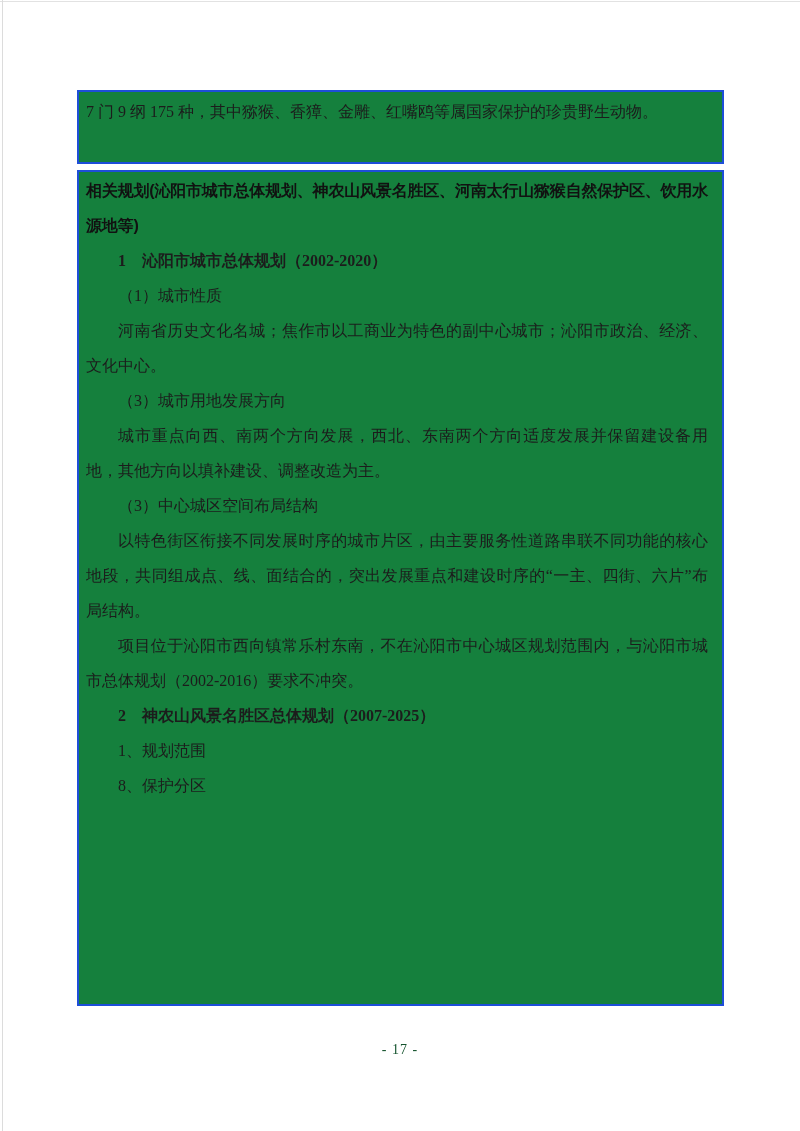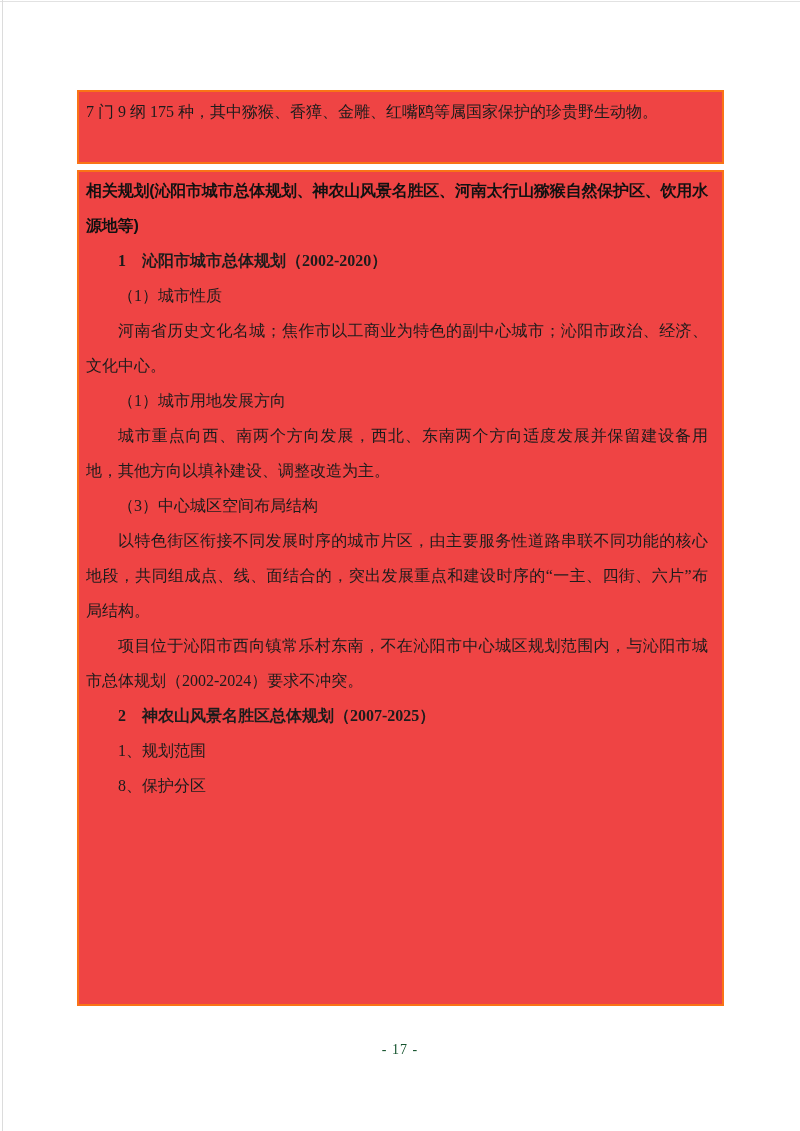--- a/index.html
+++ b/index.html
@@ -29,22 +29,22 @@
     background: #e2e2e2;
   }
   .doc-table {
     position: absolute;
     left: 77px;
     top: 90px;
     width: 647px;
   }
   .cell {
     box-sizing: border-box;
-    border: 2px solid #f97316;
-    background: #ef4444;
+    border: 2px solid #1d4ed8;
+    background: #15803d;
     overflow: hidden;
   }
   .cell-intro {
     height: 74px;
     padding: 2px 8px 0 7px;
   }
   .cell-gap {
     height: 6px;
   }
   .cell-main {
@@ -100,29 +100,29 @@
 
   <div class="cell cell-main">
     <h2 class="cell-header no-indent">相关规划(沁阳市城市总体规划、神农山风景名胜区、河南太行山猕猴自然保护区、饮用水源地等)</h2>
 
     <h3 class="section-heading">1　沁阳市城市总体规划（2002-2020）</h3>
 
     <h4 class="sub-heading">（1）城市性质</h4>
 
     <p class="indent">河南省历史文化名城；焦作市以工商业为特色的副中心城市；沁阳市政治、经济、文化中心。</p>
 
-    <h4 class="sub-heading">（1）城市用地发展方向</h4>
+    <h4 class="sub-heading">（3）城市用地发展方向</h4>
 
     <p class="indent">城市重点向西、南两个方向发展，西北、东南两个方向适度发展并保留建设备用地，其他方向以填补建设、调整改造为主。</p>
 
     <h4 class="sub-heading">（3）中心城区空间布局结构</h4>
 
     <p class="indent">以特色街区衔接不同发展时序的城市片区，由主要服务性道路串联不同功能的核心地段，共同组成点、线、面结合的，突出发展重点和建设时序的“一主、四街、六片”布局结构。</p>
 
-    <p class="indent">项目位于沁阳市西向镇常乐村东南，不在沁阳市中心城区规划范围内，与沁阳市城市总体规划（2002-2024）要求不冲突。</p>
+    <p class="indent">项目位于沁阳市西向镇常乐村东南，不在沁阳市中心城区规划范围内，与沁阳市城市总体规划（2002-2016）要求不冲突。</p>
 
     <h3 class="section-heading">2　神农山风景名胜区总体规划（2007-2025）</h3>
 
 
     <h4 class="sub-heading">1、规划范围</h4>
 
 
     <h4 class="sub-heading">8、保护分区</h4>
 
   </div>

